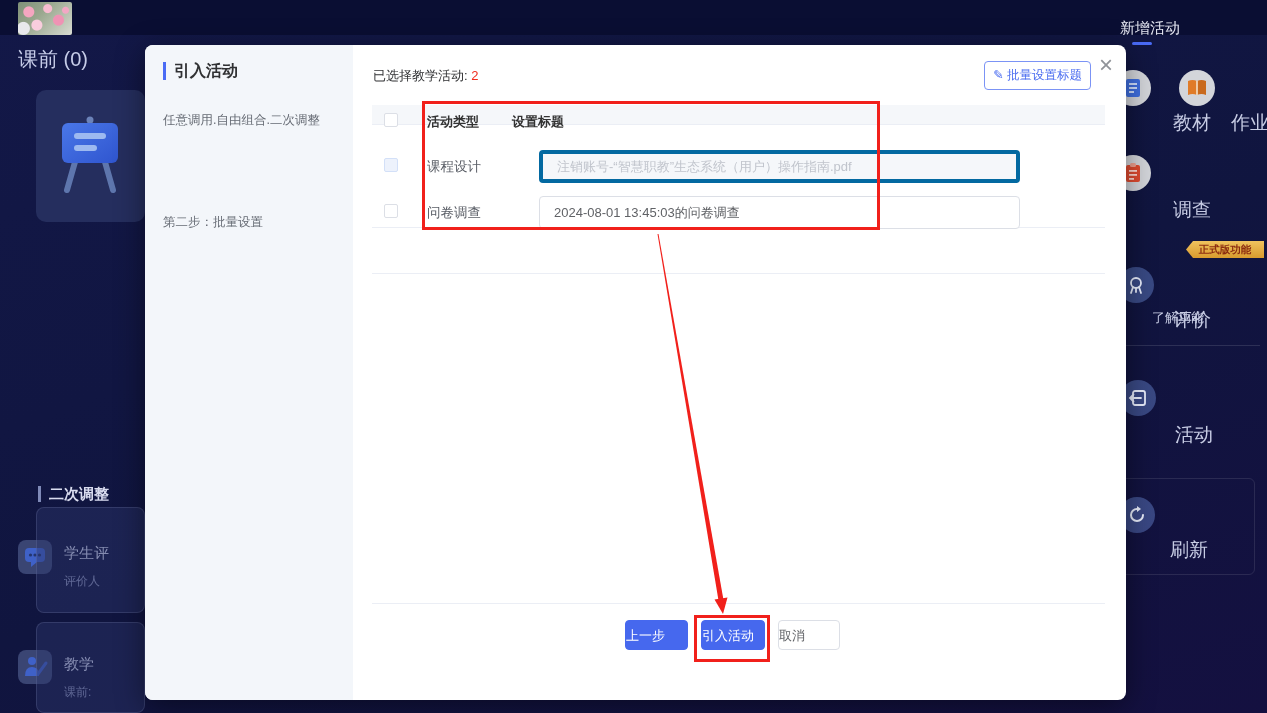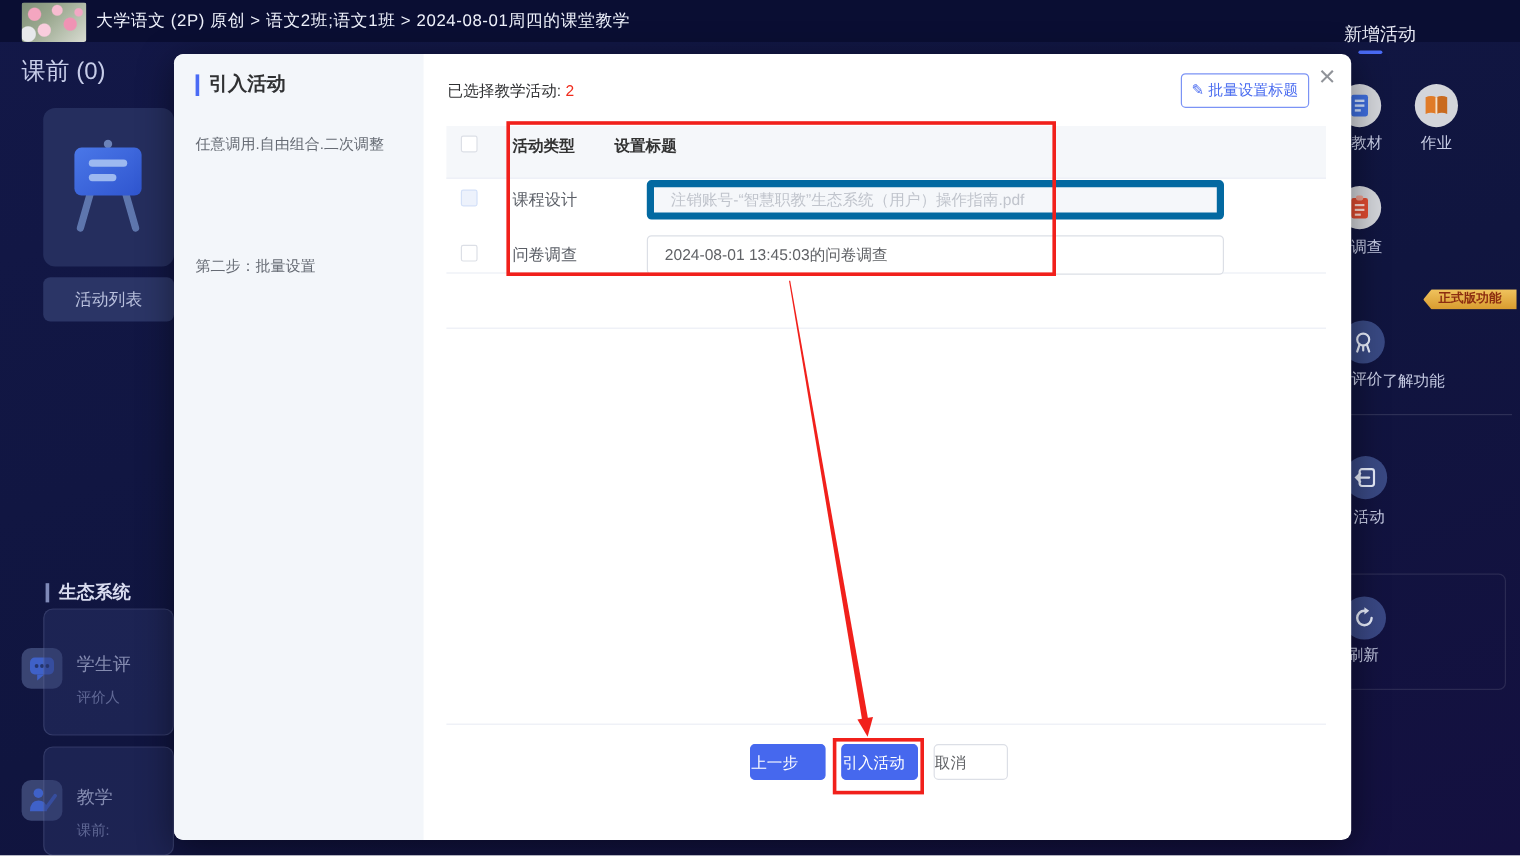--- a/index.html
+++ b/index.html
@@ -33,21 +33,21 @@
   .mini-icon { position:absolute; left:18px; width:34px; height:34px; background:#3a4573; border-radius:8px; }
   .mini-title { position:absolute; left:64px; color:#ccd2ea; font-size:15px; white-space:nowrap; }
   .mini-sub { position:absolute; left:64px; color:#8a92b8; font-size:12px; white-space:nowrap; }
 
   
   .new-activity { position:absolute; left:1120px; top:19px; color:#e8eaf5; font-size:15px; z-index:3; }
   .new-activity-underline { position:absolute; left:1132px; top:42px; width:20px; height:3px; background:#4a6bf5; border-radius:2px; z-index:3; }
   .circle-ic { position:absolute; width:36px; height:36px; border-radius:50%; z-index:1; display:flex; align-items:center; justify-content:center; }
   .circle-light { background:#d3d5da; }
   .circle-blue { background:rgba(106,138,214,.45); }
-  .ric-label { position:absolute; color:#c7cce4; font-size:13px; z-index:1; white-space:nowrap; }
+  .ric-label { position:absolute; color:#c7cce4; font-size:19px; z-index:1; white-space:nowrap;padding-left:47px; }
   .rp-divider { position:absolute; left:1103px; width:157px; height:1px; background:rgba(255,255,255,.12); z-index:1; }
   .refresh-box { position:absolute; left:1103px; top:478px; width:152px; height:97px; border:1px solid rgba(255,255,255,.1); border-radius:6px; z-index:1; }
   .learn-more { position:absolute; left:1152px; top:309px; color:#c7cce4; font-size:13px; z-index:1; }
 
   .beta-badge { position:absolute; left:1186px; top:241px; width:78px; height:17px; z-index:19;
     background:linear-gradient(180deg,#f0c35e,#d89b2e); color:#8c2d10; font-size:10.5px; font-weight:bold;
     line-height:17px; text-align:center; clip-path:polygon(7px 0,100% 0,100% 100%,7px 100%,0 50%); }
   .assistant { position:absolute; left:1218px; top:252px; width:40px; height:126px; z-index:20; }
   .assistant-pill { position:absolute; left:4px; top:16px; width:32px; height:108px; background:#fff; border-radius:16px; box-shadow:0 2px 8px rgba(0,0,0,.35); overflow:hidden; }
   .assistant-text { position:absolute; left:4px; top:40px; width:32px; text-align:center; color:#333; font-size:13px; font-weight:bold; line-height:17px; }
@@ -60,28 +60,28 @@
   .modal { position:absolute; left:145px; top:45px; width:981px; height:655px; background:#fff; border-radius:8px; z-index:10; box-shadow:0 6px 30px rgba(0,0,0,.45); }
   .modal-left { position:absolute; left:0; top:0; width:208px; height:655px; background:#f3f6fa; border-radius:8px 0 0 8px; }
   .ml-title { position:absolute; left:18px; top:17px; font-size:16px; font-weight:bold; color:#303133; border-left:3px solid #4a6bf5; padding-left:8px; line-height:18px; }
   .ml-p { position:absolute; left:18px; width:176px; font-size:12.5px; color:#666b74; line-height:19px; }
   .mh-selected { position:absolute; left:228px; top:22px; font-size:13px; color:#303133; }
   .mh-selected b { color:#f02b1c; font-weight:normal; }
   .batch-btn { position:absolute; left:839px; top:16px; width:107px; height:29px; border:1px solid #7b93f5; border-radius:4px; background:#fff; color:#4a6cf0; font-size:12.5px; line-height:27px; text-align:center; cursor:pointer; }
   .close-x { position:absolute; left:948px; top:8px; width:26px; height:26px; color:#909399; font-size:24px; line-height:24px; text-align:center; cursor:pointer; }
 
   .tbl { position:absolute; left:227px; top:58px; width:733px; }
-  .tbl-header { position:absolute; left:0; top:2px; width:733px; height:44px; background:#f5f7fa; border-bottom:1px solid #ebeef5; }
+  .tbl-header { position:absolute; left:0; top:2px; width:733px; height:20px; background:#f5f7fa; border-bottom:1px solid #ebeef5; }
   .th { position:absolute; top:8px; font-size:13px; font-weight:bold; color:#333; }
   .cb { position:absolute; width:14px; height:14px; border:1px solid #dcdfe6; border-radius:2px; background:#fff; }
   .cb.disabled { background:#edf2fc; border-color:#d3e0f8; }
   .row-line { position:absolute; left:0; width:733px; height:1px; background:#ebeef5; }
   .cell-type { position:absolute; left:55px; font-size:13.5px; color:#5a5e66; }
   .row-input { position:absolute; left:167px; width:481px; height:33px; border-radius:4px; font-size:13px; padding:0 14px; font-family:"Liberation Sans","DejaVu Sans",sans-serif; }
-  .row-input.off { background:#f5f7fa; border:6px solid #0369a1; color:#c0c4cc; }
+  .row-input.off { background:#f5f7fa; border:4px solid #0369a1; color:#c0c4cc; }
   .row-input.on { background:#fff; border:1px solid #dcdfe6; color:#606266; }
 
   .footer-line { position:absolute; left:227px; top:558px; width:733px; height:1px; background:#ebeef5; }
   .btn { position:absolute; top:575px; height:30px; border-radius:4px; font-size:13px; line-height:30px; cursor:pointer; }
   .btn-primary { background:#4668ee; color:#fff; border:1px solid #4668ee; }
   .btn-plain { background:#fff; color:#606266; border:1px solid #dcdfe6; }
   .btn-prev { left:480px; width:63px; }
   .btn-import { left:556px; width:64px; }
   .btn-cancel { left:633px; width:62px; }
 
@@ -91,41 +91,39 @@
   .anno-rect2 { left:694px; top:615px; width:76px; height:47px; border:3px solid #f1201b; }
   #anno-arrow { left:0; top:0; width:1267px; height:713px; }
 </style>
 </head>
 <body>
 
 <div id="stage">
 
   <div class="topnav"></div>
   <div class="thumb"></div>
-  <div class="nav-title">大学语文 (2P) 原创 &gt; 语文2班;语文1班 &gt; 2024-08-01周四的课堂教学</div>
 
   <div class="bg-el precourse">课前 (0)</div>
   <div class="bg-el big-card">
     <svg width="70" height="80" viewBox="0 0 70 80">
       <defs>
           <linearGradient id="bgrad" x1="0" y1="0" x2="1" y2="1">
         <stop offset="0" stop-color="#4a77e8"></stop>
             <stop offset="1" stop-color="#2f55cf"></stop>
           </linearGradient>
         </defs>
       <circle cx="35" cy="4" r="3.5" fill="#6b82b8"></circle>
       <line x1="20" y1="46" x2="12" y2="74" stroke="#5e76ad" stroke-width="6" stroke-linecap="round"></line>
       <line x1="50" y1="46" x2="58" y2="74" stroke="#5e76ad" stroke-width="6" stroke-linecap="round"></line>
       <rect x="7" y="7" width="56" height="40" rx="6" fill="url(#bgrad)"></rect>
       <rect x="19" y="17" width="32" height="6" rx="3" fill="#9db9f0"></rect>
       <rect x="19" y="29" width="23" height="6" rx="3" fill="#9db9f0"></rect>
     </svg>
   </div>
-  <div class="bg-el activity-list-btn">活动列表</div>
-  <div class="bg-el analysis-head">生态系统</div>
+  <div class="bg-el analysis-head">二次调整</div>
 
   <div class="bg-el mini-card c1"></div>
   <div class="mini-icon" style="top:540px;">
     <svg width="34" height="34" viewBox="0 0 34 34">
       <rect x="7" y="8" width="20" height="14" rx="4" fill="#3f61c8"></rect>
       <path d="M13 22 L13 27 L19 22 Z" fill="#3f61c8"></path>
       <circle cx="12.5" cy="15" r="1.6" fill="#24356e"></circle>
         <circle cx="17" cy="15" r="1.6" fill="#24356e"></circle>
         <circle cx="21.5" cy="15" r="1.6" fill="#24356e"></circle>
     </svg>

